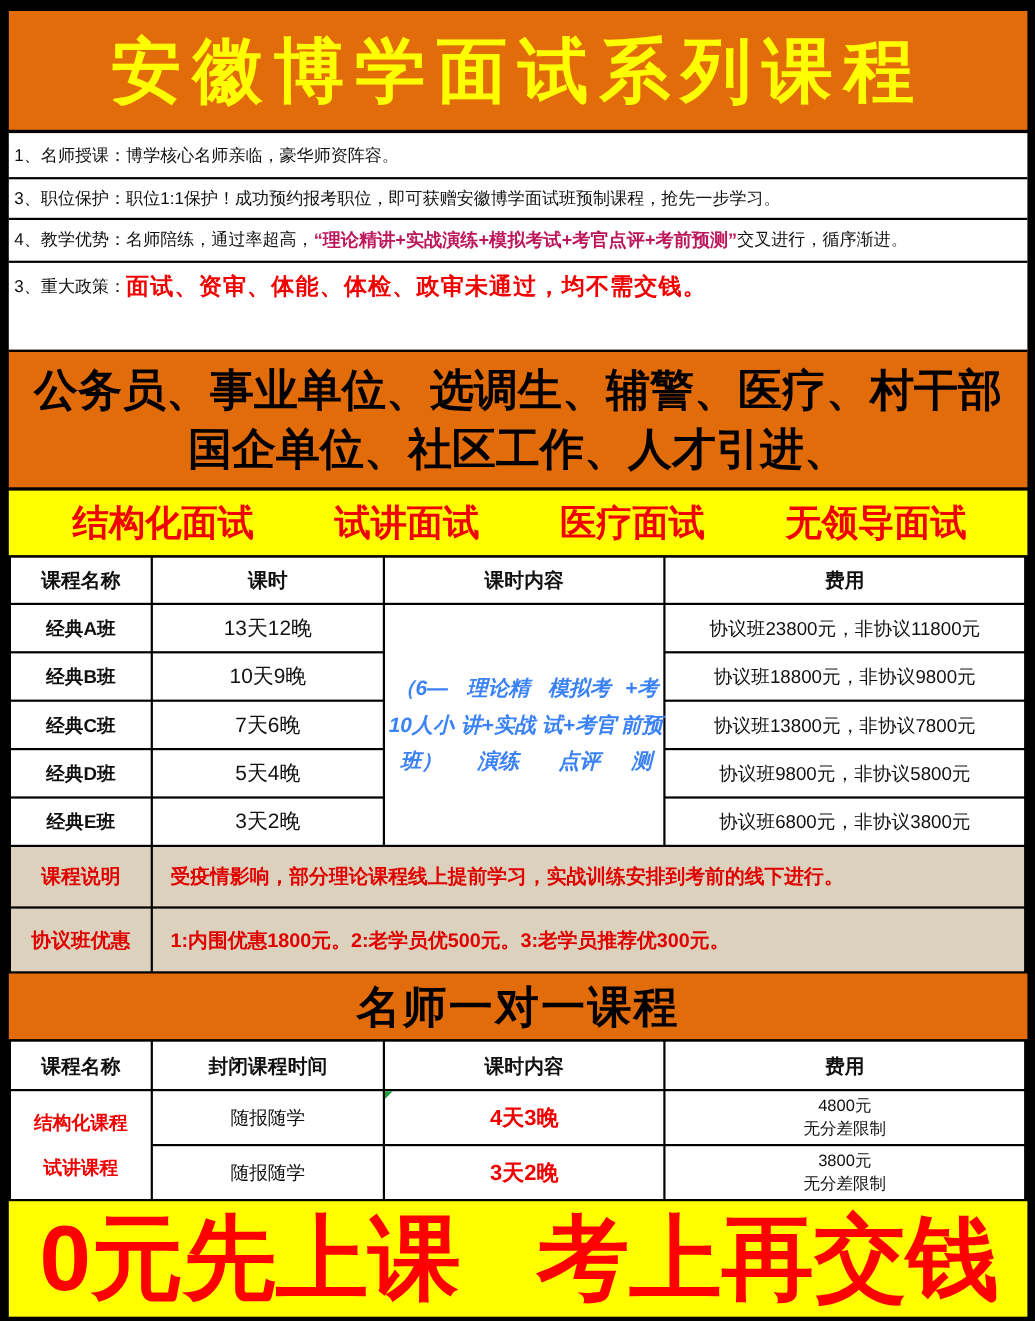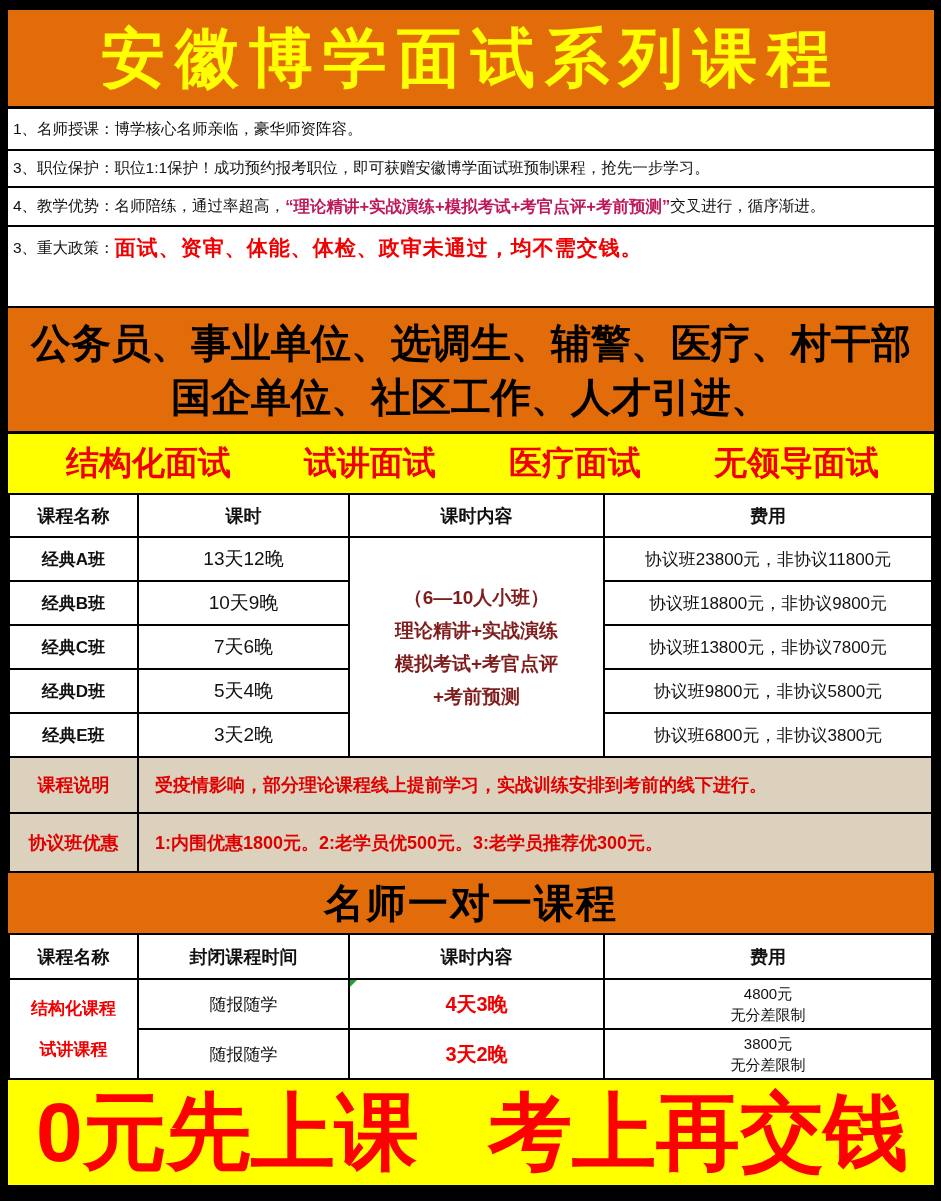--- a/index.html
+++ b/index.html
@@ -3,21 +3,21 @@
 <meta charset="utf-8">
 <style>
   html,body{margin:0;padding:0;}
   body{font-family:"Liberation Sans","DejaVu Sans",sans-serif;background:#ffffff;}
   .poster{
     width:941px;height:1201px;background:#000;box-sizing:border-box;
     padding:10px 7px 4px 8px;display:flex;flex-direction:column;overflow:hidden;
   }
   
   .title-banner{
-    height:96px;background:#E36C0A;display:flex;align-items:center;justify-content:center;
+    height:108px;background:#E36C0A;display:flex;align-items:center;justify-content:center;
     margin-bottom:3px;flex:none;
   }
   .title-banner .title-text{
     color:#FFFF00;font-size:64px;font-weight:bold;letter-spacing:10px;
     font-family:"Liberation Serif","DejaVu Serif",serif;white-space:nowrap;
   }
   
   .features{background:#fff;flex:none;height:197px;display:flex;flex-direction:column;}
   .feature-row{
     box-sizing:border-box;border-bottom:2px solid #000;display:flex;align-items:center;
@@ -50,22 +50,22 @@
   .t2{grid-template-rows:43px 48px 48px;}
   .cell{
     background:#fff;display:flex;align-items:center;justify-content:center;
     color:#111;font-size:18px;text-align:center;position:relative;
   }
   .cell.head{font-weight:bold;font-size:18px;}
   .cell.name{font-weight:bold;font-size:17px;}
   .cell.hours{font-size:19px;}
   .cell.fee{font-size:17px;}
   .cell.merged-info{
-    grid-column:3;grid-row:2/7;flex-direction:column;color:#7f1d1d;font-weight:bold;
-    font-size:19px;line-height:33px;
+    grid-column:3;grid-row:2/7;flex-direction:row;color:#3b82f6;font-weight:bold;
+    font-size:19px;line-height:33px;font-style:italic;
   }
   .cell.note-label{background:#DBD1BC;color:#E00000;font-weight:bold;font-size:18px;}
   .cell.note-text{
     grid-column:2/5;background:#DBD1BC;color:#E00000;font-weight:bold;font-size:18px;
     justify-content:flex-start;padding-left:16px;white-space:nowrap;
   }
   
   .oneonone-banner{
     height:60px;flex:none;background:#E36C0A;display:flex;align-items:center;justify-content:center;
     color:#000;font-weight:bold;font-size:40px;letter-spacing:2px;

